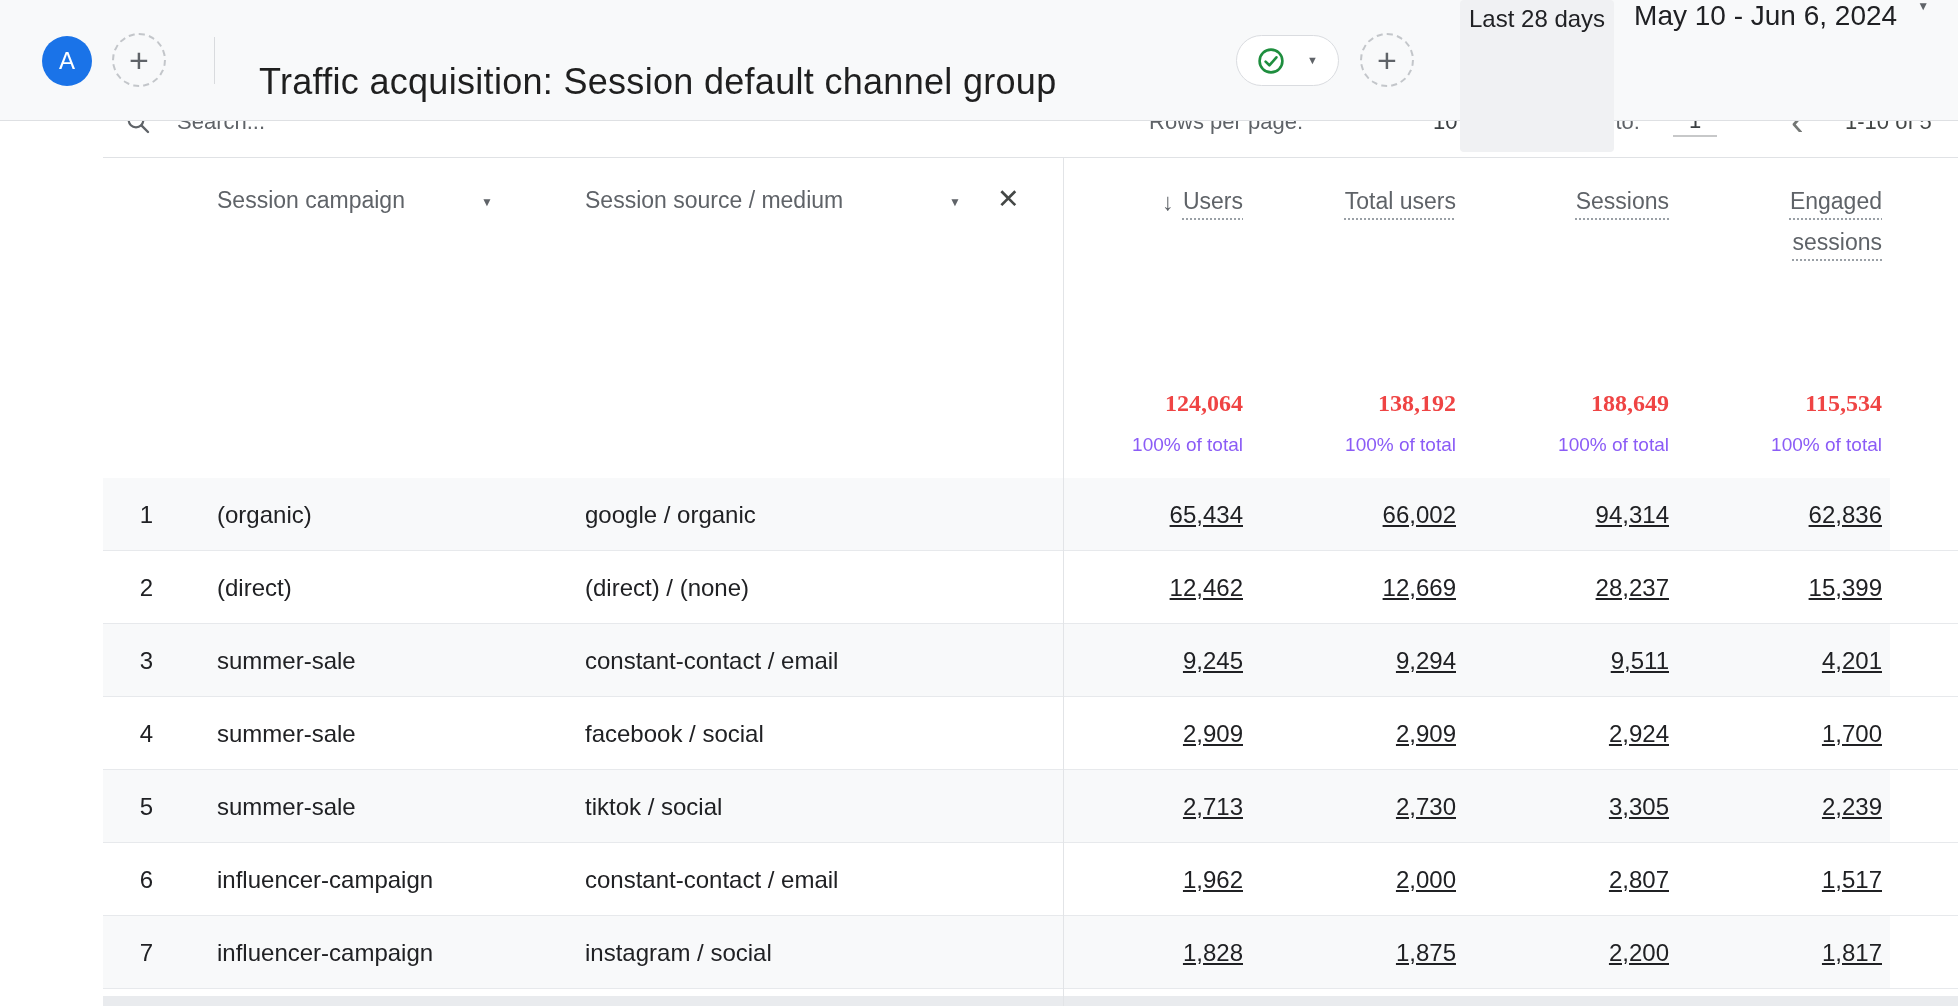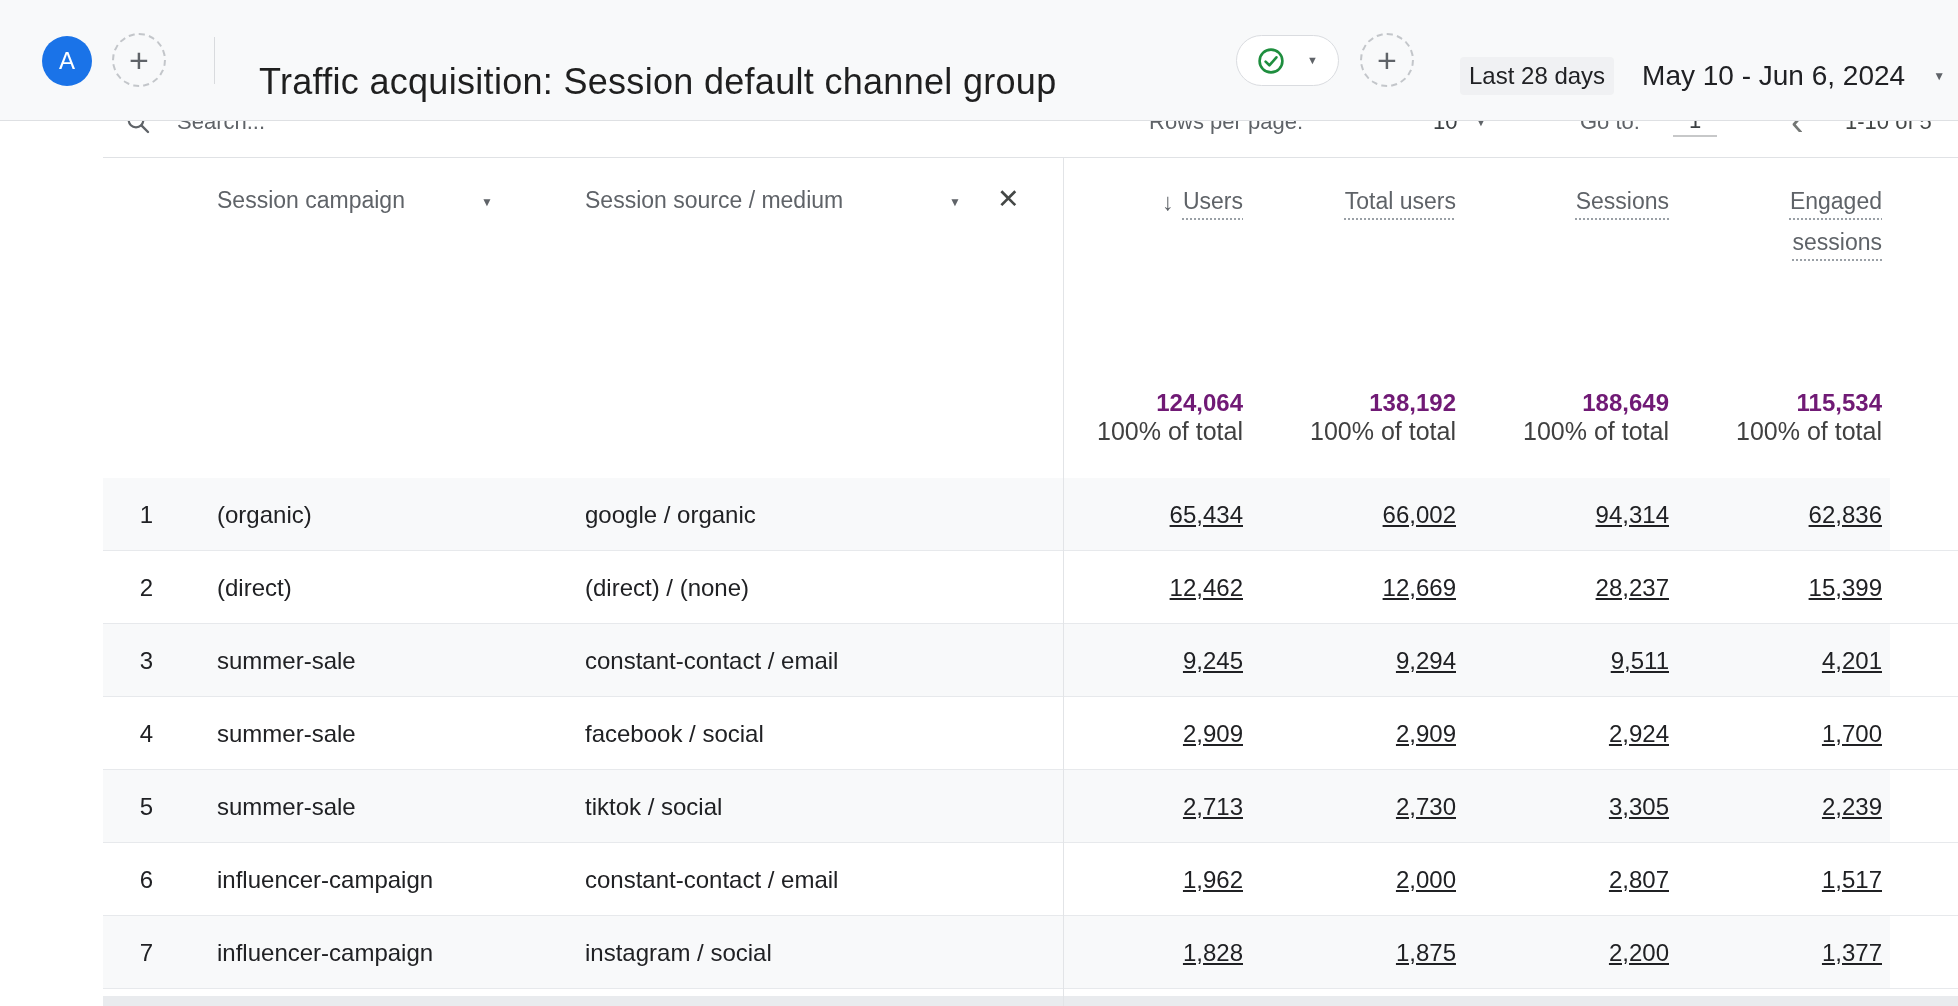--- a/index.html
+++ b/index.html
@@ -31,22 +31,22 @@
     position:absolute; left:259px; top:40px; font-size:36px; font-weight:400;
     color:#1f1f1f; letter-spacing:0.3px; white-space:nowrap;margin-top:21px;
   }
   .quality-badge {
     position:absolute; left:1236px; top:35px; height:51px; border:1px solid #dadce0;
     border-radius:26px; background:#fff; display:flex; align-items:center; gap:22px;
     padding:0 20px; cursor:pointer;
   }
   .caret { color:#5f6368; font-size:11px; line-height:1; }
   .date-range {
-    position:absolute; left:1460px; top:0; height:152px; display:flex; align-items:center;
-    gap:28px; cursor:pointer;
+    position:absolute; left:1460px; top:0; height:152px; display:flex; 
+    gap:20px; cursor:pointer;
   }
   .last-days {
     background:#f0f1f3; border-radius:4px; padding:5px 9px; font-size:24px;
     font-weight:500; color:#202124; white-space:nowrap;
   }
   .date-value { font-size:28px; color:#202124; white-space:nowrap; }
   .date-range .caret { font-size:12px; }
 
   
   .card { position:absolute; left:103px; top:121px; width:1855px; height:885px; background:#fff; }
@@ -86,22 +86,22 @@
     align-items:flex-start; gap:9px; cursor:pointer;
   }
   .mhead .mlabel {
     display:inline-block; max-width:128px;
     text-decoration:underline dotted #9aa0a6 2px; text-underline-offset:9px;
   }
   .sort-arrow { font-size:24px; color:#5f6368; line-height:41px; }
   .mc0 { left:920px; } .mc1 { left:1133px; } .mc2 { left:1346px; } .mc3 { left:1559px; }
 
   .mtotal { position:absolute; top:268px; width:220px; text-align:right; }
-  .tnum { font-size:24px; font-weight:700; color:#701a75; line-height:28px; }
-  .tpct { font-size:25px; color:#404040; }
+  .tnum { font-size:24px; font-weight:700; color:#ef4444; line-height:28px;font-family:Liberation Serif, serif; }
+  .tpct { font-size:19px; color:#8b5cf6; margin-top:17px; }
 
   
   .tbody { position:absolute; left:0; top:357px; width:1855px; }
   .trow { position:relative; height:73px; border-bottom:1px solid #e7e9ec; background:#fff; }
   .trow.odd { background:linear-gradient(90deg, #f8f9fa 0, #f8f9fa 1787px, #ffffff 1787px); }
   .cell { position:absolute; top:0; line-height:73px; font-size:24px; color:#202124; white-space:nowrap; }
   .idx { left:0; width:50px; text-align:right; }
   .dim1 { left:114px; } .dim2 { left:482px; }
   .num { width:220px; text-align:right;text-decoration:underline; }
   .scroll-strip { position:absolute; left:0; top:875px; width:1855px; height:10px; background:#e9ebee; }
@@ -266,20 +266,20 @@
     <span class="cell num mc3">1,517</span>
   </div>
 
   <div class="trow odd">
     <span class="cell idx">7</span>
     <span class="cell dim1">influencer-campaign</span>
     <span class="cell dim2">instagram / social</span>
     <span class="cell num mc0">1,828</span>
     <span class="cell num mc1">1,875</span>
     <span class="cell num mc2">2,200</span>
-    <span class="cell num mc3">1,377</span>
+    <span class="cell num mc3">1,817</span>
   </div>
 </div>
 
     <div class="scroll-strip"></div>
     <div class="vline"></div>
   </div>
 </div>
 
 </body></html>

